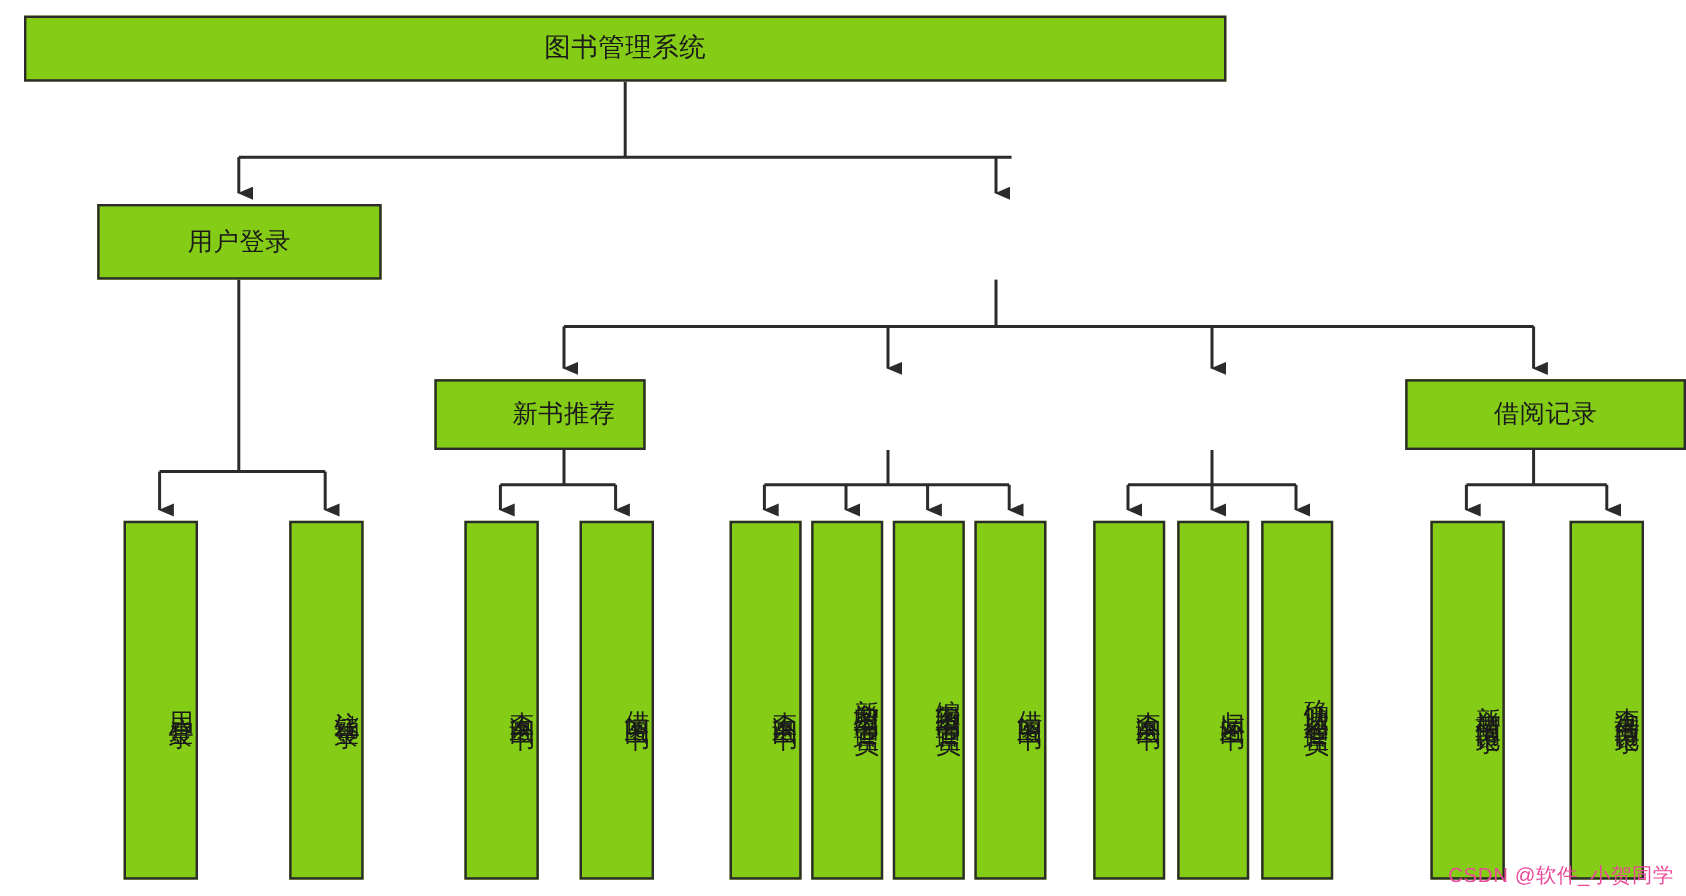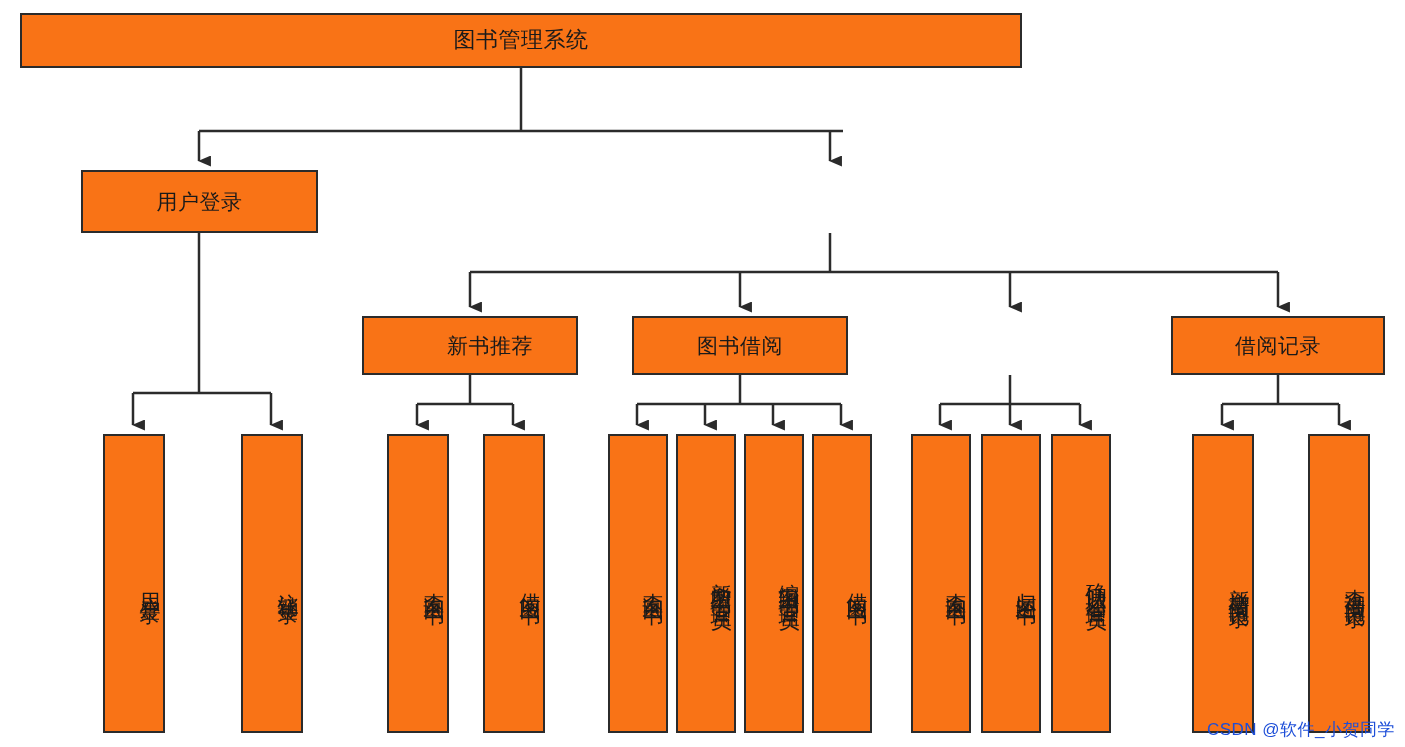--- a/index.html
+++ b/index.html
@@ -20,21 +20,21 @@
   svg#wires {
     position: absolute;
     left: 0;
     top: 0;
     width: 1405px;
     height: 747px;
   }
   .node {
     position: absolute;
     box-sizing: border-box;
-    background: #f97316;
+    background: #84cc16;
     border: 2px solid #2b2b2b;
     display: flex;
     align-items: center;
     justify-content: center;
     color: #1a1a1a;
     text-align: center;
   }
   .node-h {
     font-size: 21px;
     letter-spacing: 0.5px;
@@ -55,21 +55,21 @@
   }
   .node-v .vtext {
     writing-mode: vertical-rl;
     text-orientation: upright;
   }
   .watermark {
     position: absolute;
     right: 10px;
     bottom: 6px;
     font-size: 17px;
-    color: #1d4ed8;
+    color: #ec4899;
     letter-spacing: 0.5px;
     white-space: nowrap;
     pointer-events: none;
   }
 </style>
 </head>
 <body>
 
 <div id="canvas">
 
@@ -124,27 +124,24 @@
   </svg>
 
   <div class="node node-h node-root" style="left:20px; top:13px; width:1002px; height:55px;">
     <span>图书管理系统</span>
   </div>
 
   <div class="node node-h" style="left:81px; top:170px; width:237px; height:63px;">
     <span>用户登录</span>
   </div>
 
-  <div class="node node-h" style="left:362px; top:316px; width:216px; height:59px;padding-left:40px;">
+  <div class="node node-h" style="left:362px; top:316px; width:176px; height:59px;padding-left:40px;">
     <span>新书推荐</span>
   </div>
-  <div class="node node-h" style="left:632px; top:316px; width:216px; height:59px;">
-    <span>图书借阅</span>
-  </div>
-  <div class="node node-h" style="left:1171px; top:316px; width:214px; height:59px;">
+  <div class="node node-h" style="left:1171px; top:316px; width:234px; height:59px;">
     <span>借阅记录</span>
   </div>
 
   <div class="node node-v" style="left:103px; top:434px; width:62px; height:299px;">
     <span class="vtext">用户登录</span>
   </div>
   <div class="node node-v" style="left:241px; top:434px; width:62px; height:299px;">
     <span class="vtext">注销登录</span>
   </div>
 

